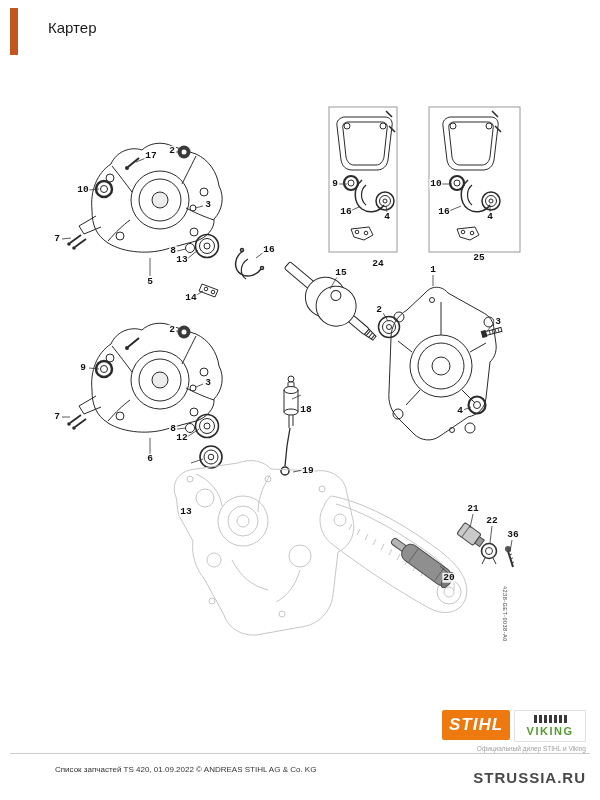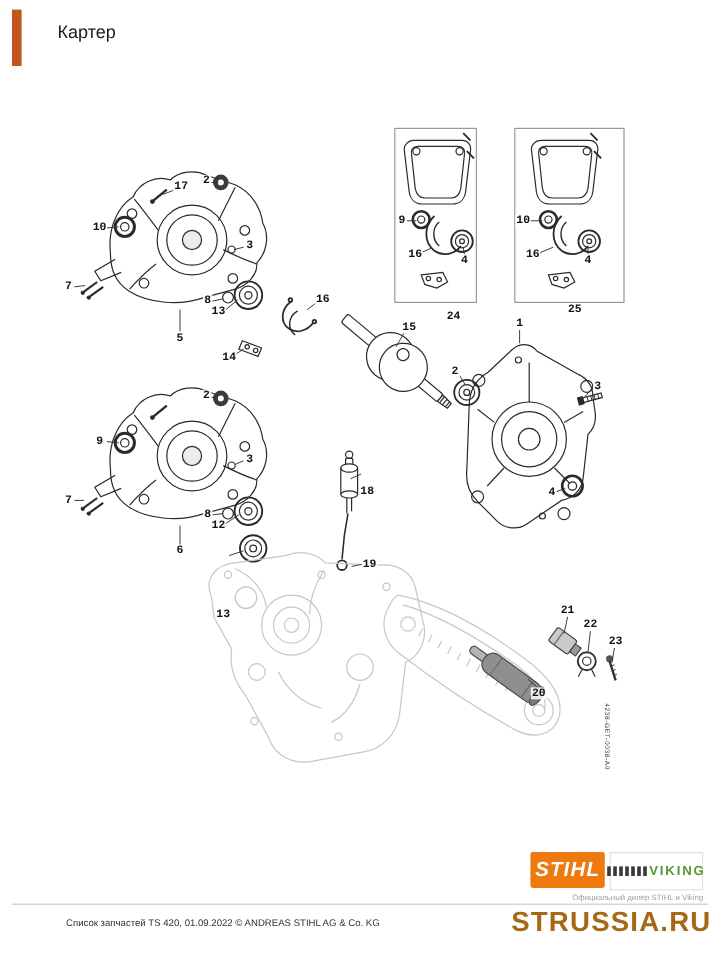--- a/index.html
+++ b/index.html
@@ -27,27 +27,27 @@
   
   .watermark { position:absolute; right:14px; top:710px; width:160px; z-index:3; text-align:center; opacity:.95; }
   .logos { display:flex; gap:4px; justify-content:flex-end; }
   .stihl-logo {
     background:#ee7203; color:#fff; width:74px; height:30px; border-radius:2px;
     display:flex; align-items:center; justify-content:center;
     font-weight:bold; font-style:italic; font-size:17px; letter-spacing:1px;margin-left:16px;
   }
   .viking-logo {
     width:76px; height:30px; background:#fff; border:1px solid #e0e0e0;
-    display:flex; flex-direction:row; align-items:center; justify-content:center; gap:2px;
+    display:flex; flex-direction:column; align-items:center; justify-content:center; gap:2px;
   }
   .viking-bars { display:flex; gap:2px; }
   .viking-bars i { width:3px; height:8px; background:#2f2f2f; display:block; }
   .viking-text { color:#4c9427; font-weight:bold; font-size:11px; letter-spacing:1.5px; }
   .dealer-line { font-size:6.5px; color:#9a9a9a; margin-top:3px; text-align:right; }
-  .site-watermark { font-size:23px; font-weight:bold; color:#a16207; letter-spacing:1px; margin-top:3px; text-align:right; }
+  .site-watermark { font-size:15px; font-weight:bold; color:#404040; letter-spacing:1px; margin-top:17px; text-align:right; }
   
   .footer-divider { position:absolute; left:10px; right:10px; top:753px; border-top:1px solid #cccccc; z-index:2; }
   .footer-text { position:absolute; left:55px; top:765px; font-size:8px; color:#333; z-index:2; }
 </style>
 </head>
 <body>
 
 <div class="page">
 
   <svg class="art" width="600" height="800" viewBox="0 0 600 800">
@@ -277,21 +277,21 @@
       <div class="part-label" style="left: 436px; top: 184px;">10</div>
       <div class="part-label" style="left: 444px; top: 212px;">16</div>
       <div class="part-label" style="left: 490px; top: 217px;">4</div>
       <div class="part-label" style="left: 479px; top: 258px;">25</div>
       <div class="part-label" style="left: 433px; top: 270px;">1</div>
       <div class="part-label" style="left: 379px; top: 310px;">2</div>
       <div class="part-label" style="left: 498px; top: 322px;">3</div>
       <div class="part-label" style="left: 460px; top: 411px;">4</div>
       <div class="part-label" style="left: 473px; top: 509px;">21</div>
       <div class="part-label" style="left: 492px; top: 521px;">22</div>
-      <div class="part-label" style="left: 513px; top: 535px;">23</div>
+      <div class="part-label" style="left: 513px; top: 535px;">36</div>
       <div class="part-label" style="left: 449px; top: 578px;">20</div>
     </div>
 
   <div class="diagram-code">4238-GET-0038-A0</div>
 
   <div class="header">
     <div class="accent-bar"></div>
     <h1 class="page-title">Картер</h1>
   </div>
 

